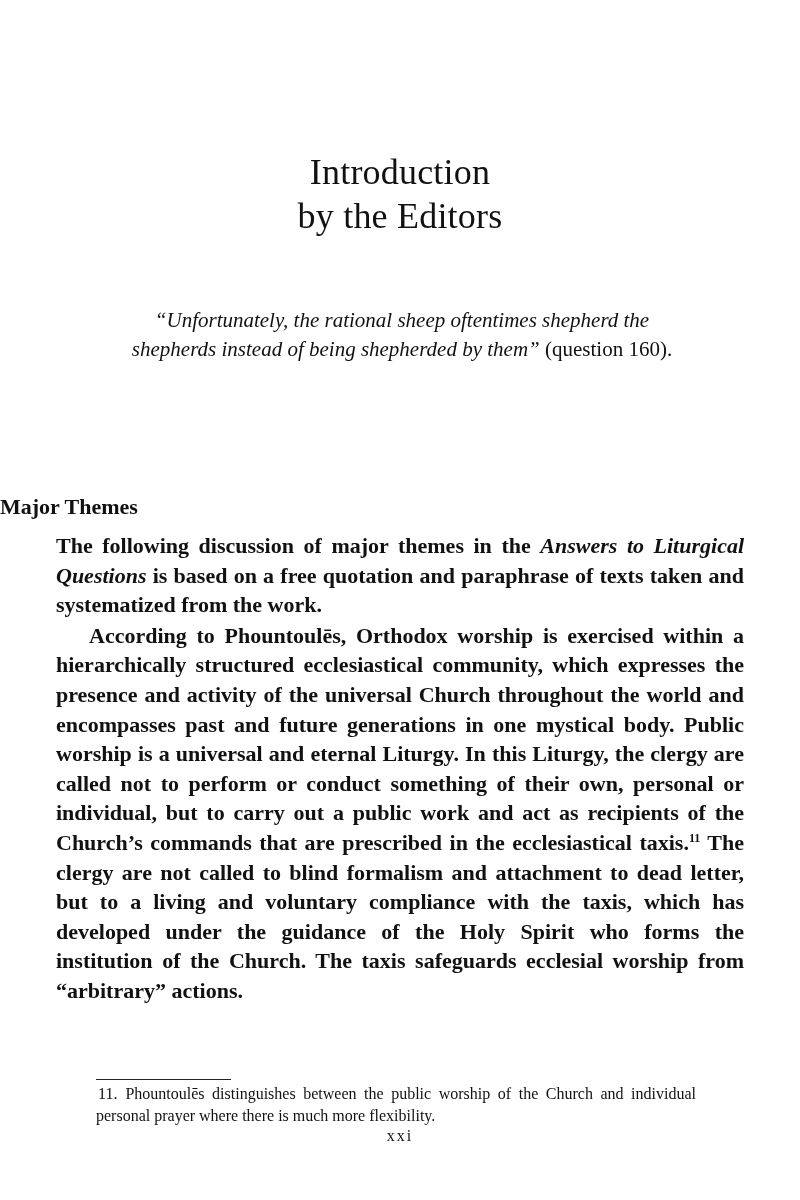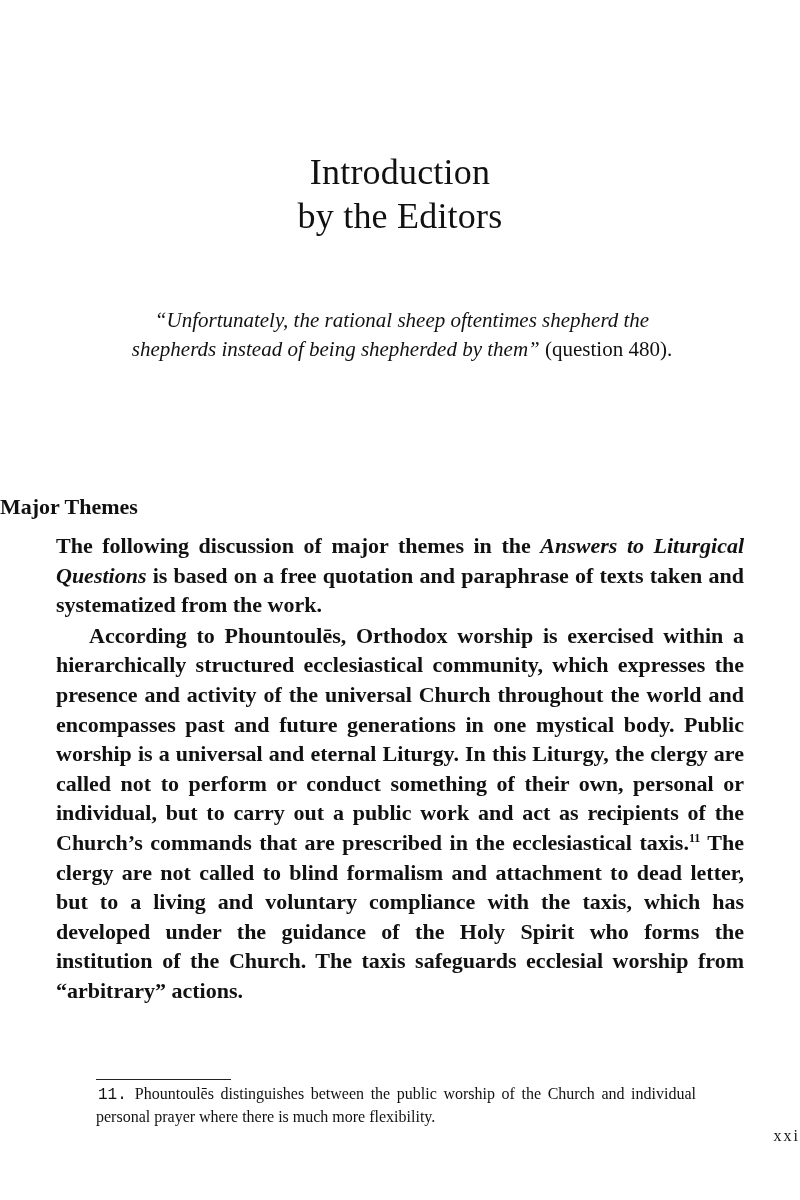--- a/index.html
+++ b/index.html
@@ -92,45 +92,45 @@
     .footnotes {
       position: absolute;
       top: 1083px;
       left: 96px;
       width: 600px;
       font-size: 16px;
       line-height: 22px;
       text-align: justify;
     }
     .footnote { margin: 0; text-indent: 2px; }
-    .footnote .num { margin-right: 8px; font-family: Liberation Mono, monospace; }
+    .footnote .num { margin-right: 8px; }
 
     .page-number {
       position: absolute;
       top: 1127px;
       left: 0;
       width: 800px;
-      text-align: right;
+      text-align: center;
       font-size: 16px;
       letter-spacing: 2px;
     }
   </style>
 </head>
 <body>
 
 <div class="page">
 
   <h1 class="title">
     <span>Introduction</span>
     <span>by the Editors</span>
   </h1>
 
   <div class="epigraphs">
     <p class="epigraph">
-      <span class="q">“Unfortunately, the rational sheep oftentimes shepherd the shepherds instead of being shepherded by them”</span><span> (question 480).</span>
+      <span class="q">“Unfortunately, the rational sheep oftentimes shepherd the shepherds instead of being shepherded by them”</span><span> (question 160).</span>
     </p>
   </div>
 
   <h2 class="section-heading">Major Themes</h2>
 
   <div class="body-text">
     <p><span>The following discussion of major themes in the </span><em>Answers to Liturgical Questions</em><span> is based on a free quotation and paraphrase of texts taken and systematized from the work.</span></p>
     <p class="indent"><span>According to Phountoulēs, Orthodox worship is exercised within a hierarchically structured ecclesiastical community, which expresses the presence and activity of the universal Church throughout the world and encompasses past and future generations in one mystical body. Public worship is a universal and eternal Liturgy. In this Liturgy, the clergy are called not to perform or conduct something of their own, personal or individual, but to carry out a public work and act as recipients of the Church’s commands that are prescribed in the ecclesiastical taxis.</span><sup class="fnref">11</sup><span> The clergy are not called to blind formalism and attachment to dead letter, but to a living and voluntary compliance with the taxis, which has developed under the guidance of the Holy Spirit who forms the institution of the Church. The taxis safeguards ecclesial worship from “arbitrary” actions.</span></p>
   </div>
 

